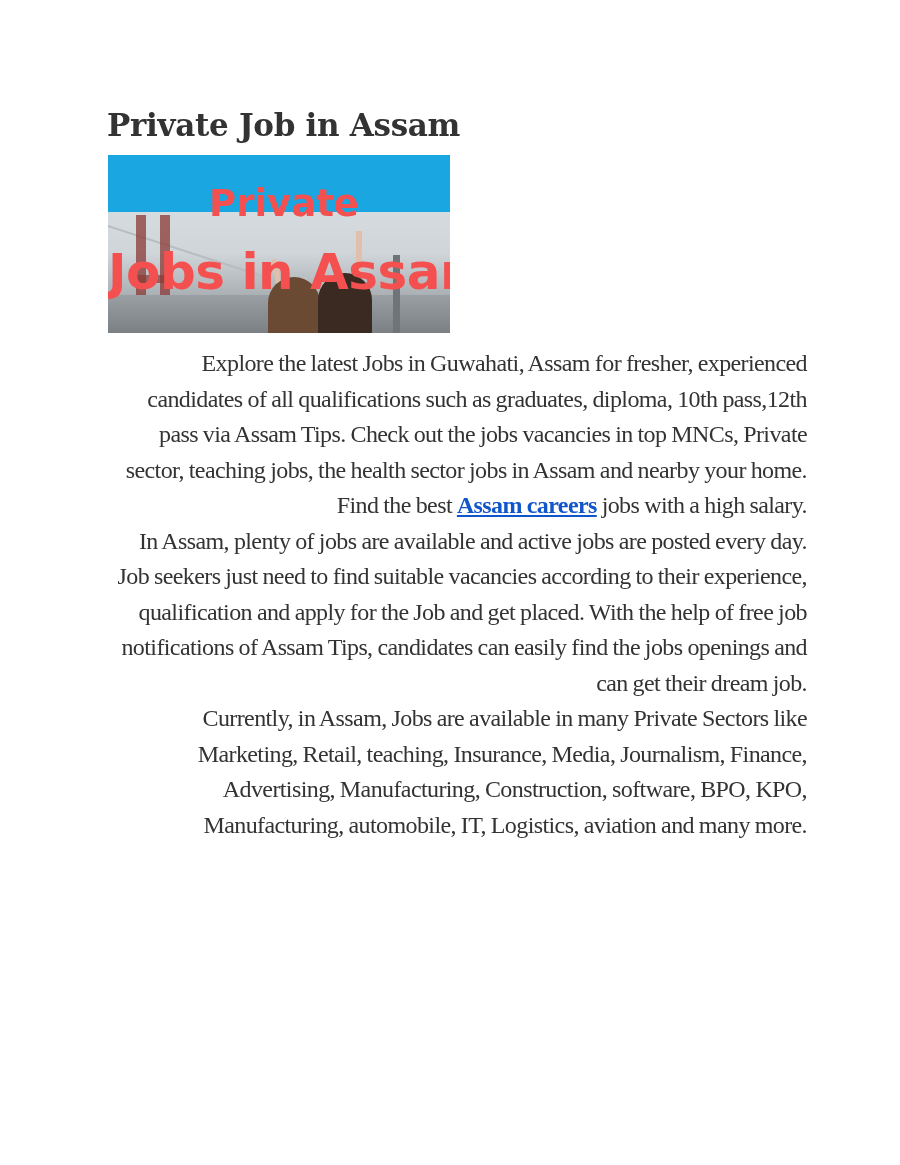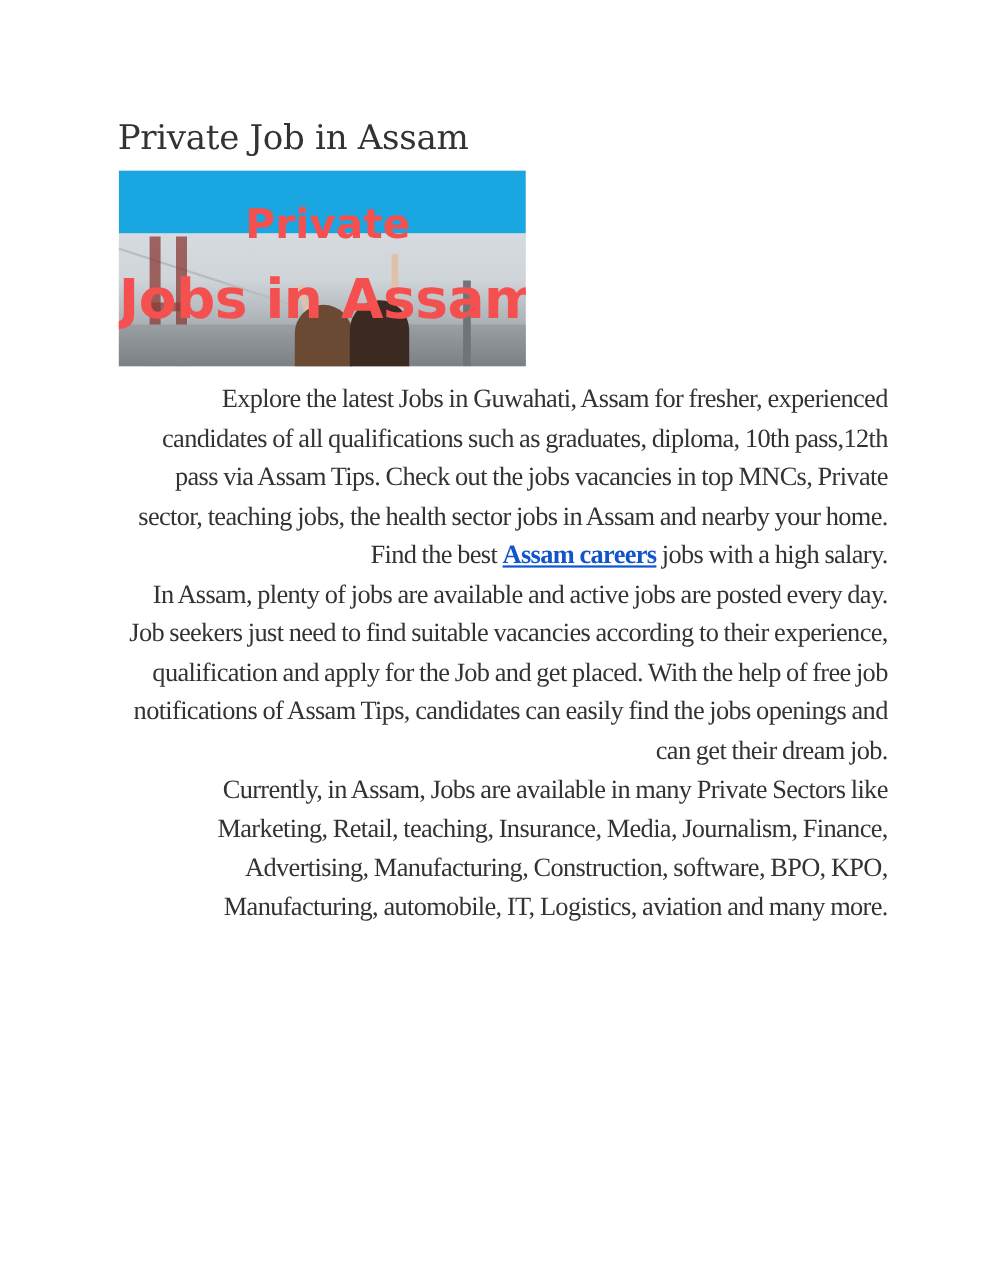--- a/index.html
+++ b/index.html
@@ -20,32 +20,32 @@
       left: 107px;
       top: 0;
       width: 700px;
     }
     .title {
       position: absolute;
       top: 104px;
       left: 0;
       margin: 0;
       font-family: "DejaVu Serif", serif;
-      font-weight: normal;
+      font-weight: bold;
       font-size: 31px;
       line-height: 42px;
       color: #333333;
       white-space: nowrap;
       letter-spacing: -0.3px;
     }
     .banner {
       position: absolute;
       top: 155px;
       left: 1px;
-      width: 370px;
+      width: 342px;
       height: 178px;
       overflow: hidden;
       background: linear-gradient(180deg, #dfe3e6 0%, #cfd5d9 55%, #a9aeb2 80%, #8d9296 100%);
     }
     .banner .sky {
       position: absolute;
       left: 0; top: 0; right: 0;
       height: 57px;
       background: #1aa6e0;
     }

